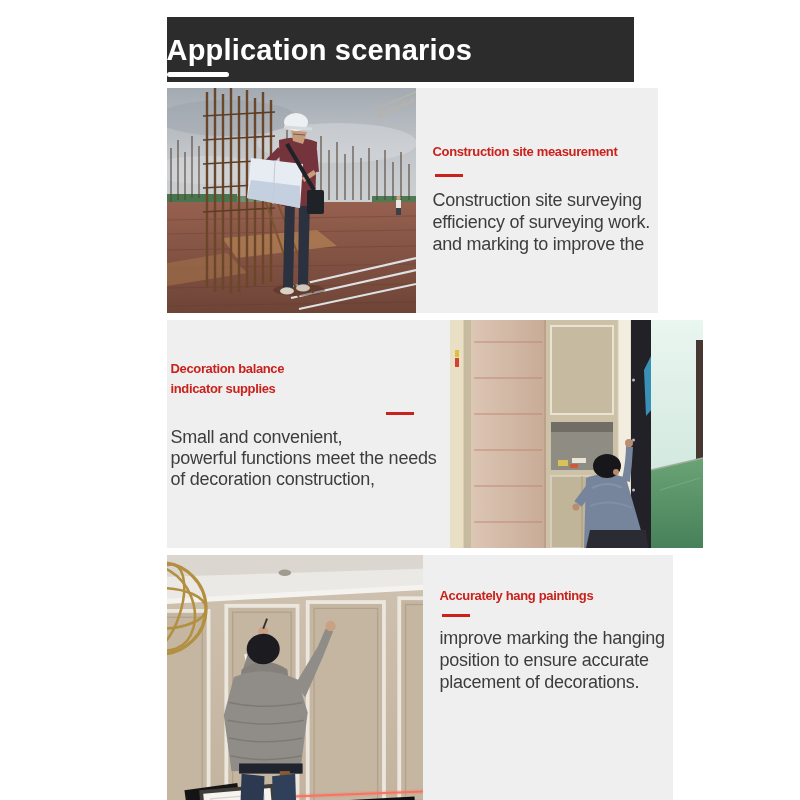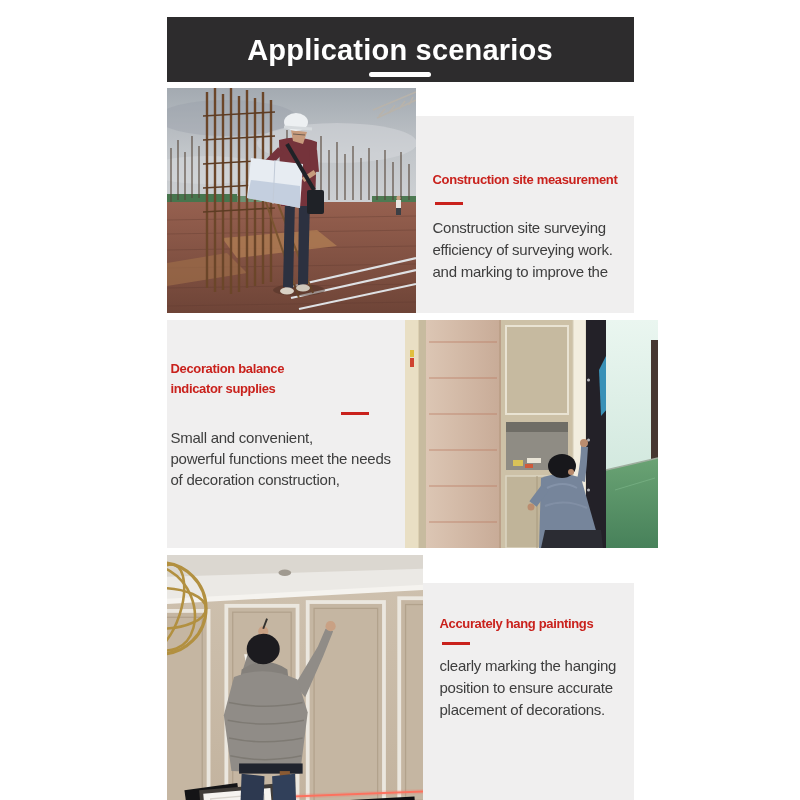--- a/index.html
+++ b/index.html
@@ -10,21 +10,21 @@
     font-family: "Liberation Sans", "DejaVu Sans", sans-serif;
     overflow: hidden;
   }
   .page { width: 467px; margin: 0 auto; padding-top: 17px; }
 
   
   .banner {
     height: 65px;
     background: var(--banner_bg, #2d2c2d);
     display: flex; flex-direction: column;
-    align-items: center; justify-content: center;
+    align-items: flex-start; justify-content: center;
     padding-top: 12px;
   }
   .banner-title {
     color: var(--banner_text, #fff);
     font-size: 29px; font-weight: bold; letter-spacing: 0.2px;
     line-height: 32px;
   }
   .banner-underline {
     width: 62px; height: 5px; margin-top: 6px;
     background: var(--banner_text, #fff); border-radius: 3px;
@@ -39,21 +39,21 @@
   figure.photo { margin: 0; overflow: hidden; position: relative; }
   .row-1 figure.photo { flex: 0 0 249px; }
   .row-2 figure.photo { flex: 0 0 253px; }
   .row-3 figure.photo { flex: 0 0 256px; }
   figure.photo svg { display: block; width: 100%; height: 100%; }
 
   .panel {
     flex: 1 1 auto;
     background: var(--panel_bg, #f0efef);
   }
-  .panel.align-left  { padding: 0 8px 0 17px; text-align: left; margin-top: 28px; }
+  .panel.align-left  { padding: 0 8px 0 17px; text-align: left; }
   .panel.align-right { padding: 0 14px 0 4px; text-align: left; }
   .row-1 .panel { padding-top: 54px; }
   .row-2 .panel { padding-top: 39px; }
   .row-3 .panel { padding-top: 31px; }
 
   .heading { margin: 0; }
   .heading .hline {
     display: block;
     color: var(--accent, #c9211c);
     font-size: 13px; font-weight: bold;
@@ -65,21 +65,21 @@
     background: var(--accent, #c9211c);
     margin-top: 12px;
   }
   .align-left  .redbar { margin-left: 2px; }
   .align-right .redbar { margin-left: auto; margin-right: 22px; margin-top: 13px; }
 
   .body { margin: 12px 0 0 0; }
   .body .bline {
     display: block;
     color: var(--body_text, #3d3d3d);
-    font-size: 15px; letter-spacing: -0.25px;
+    font-size: 18px; letter-spacing: -0.25px;
     line-height: 22px; white-space: nowrap;
   }
   .row-2 .body .bline { line-height: 21px; }
   .row-3 .body { margin-top: 10px; }
 </style>
 </head>
 <body>
 
 <div class="page">
 
@@ -409,20 +409,20 @@
           <path d="M110 174 L128 172 L130 225 L112 225 Z" fill="#31405a"></path>
         </g>
       </svg>
     </figure>
     <aside class="panel align-left">
       <h3 class="heading">
         <span class="hline">Accurately hang paintings</span>
       </h3>
       <div class="redbar" style="margin-top:8px;"></div>
       <p class="body">
-        <span class="bline">clearly marking the hanging</span>
+        <span class="bline">improve marking the hanging</span>
         <span class="bline">position to ensure accurate</span>
         <span class="bline">placement of decorations.</span>
       </p>
     </aside>
   </section>
 
 </div>
 
 </body></html>

